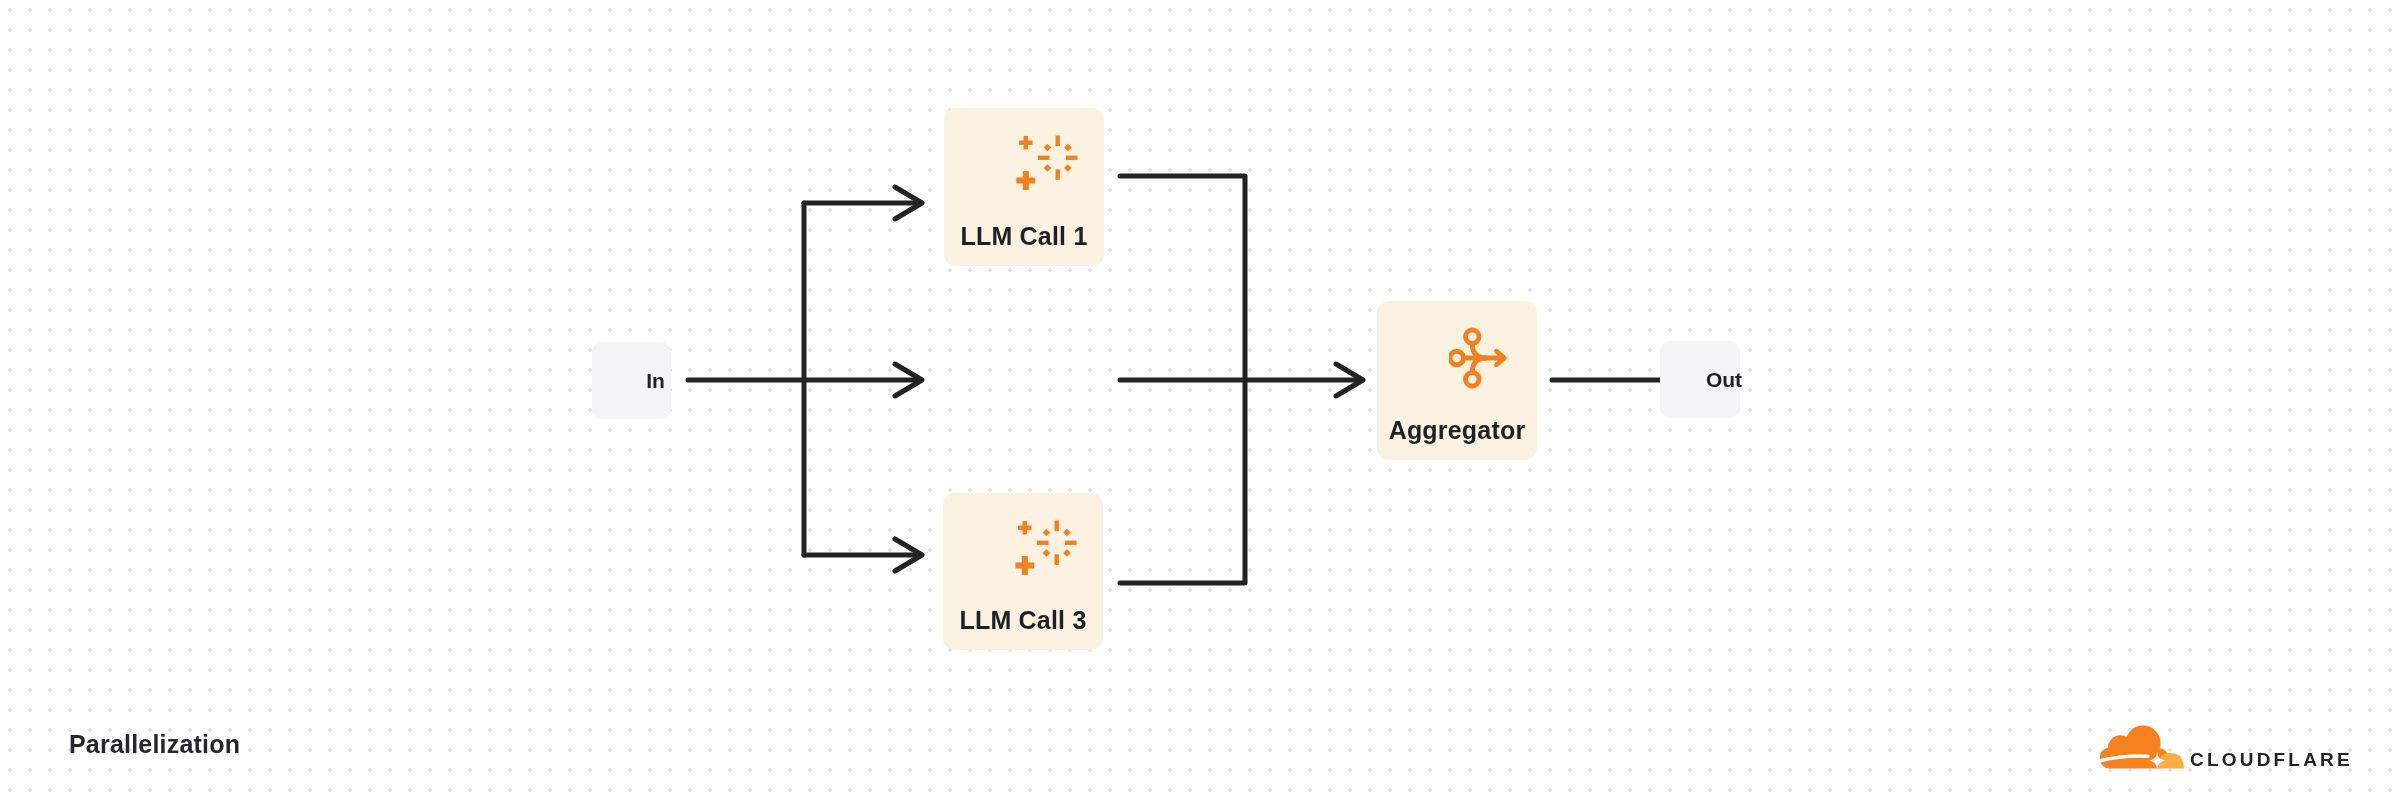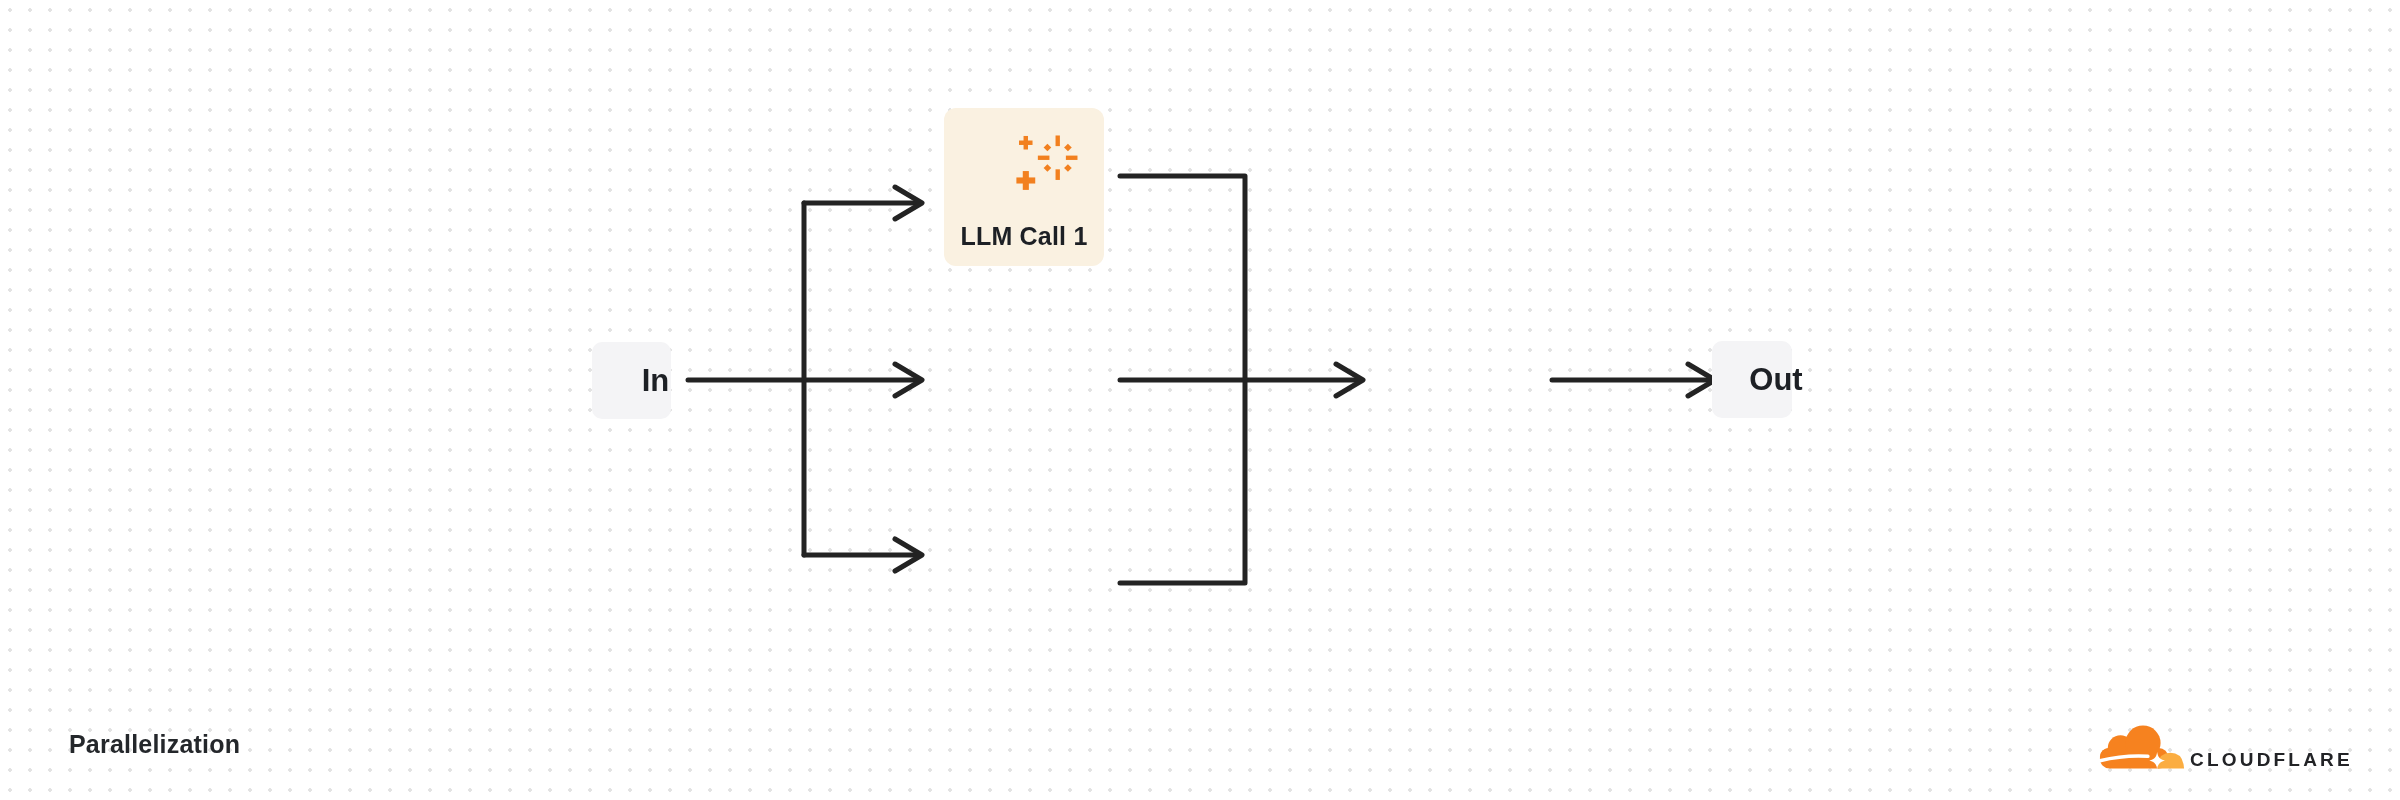--- a/index.html
+++ b/index.html
@@ -31,21 +31,21 @@
     padding-left:48px;
   }
   .node.cream{background:var(--node-cream-bg);}
   .node.gray{background:var(--node-gray-bg);border-radius:10px;justify-content:center;}
   .node .icon{margin-top:27px;line-height:0;}
   .node-label{
     position:absolute;bottom:15px;left:0;width:100%;text-align:center;
     font-size:25px;font-weight:bold;color:var(--label-text);letter-spacing:0.2px;
   }
   .io-label{
-    font-size:31px;font-weight:bold;color:var(--label-text);text-align:center;
+    font-size:21px;font-weight:bold;color:var(--label-text);text-align:center;
   }
   .diagram-title{
     position:absolute;left:36px;top:730px;
     font-size:25px;font-weight:bold;color:var(--title-text);letter-spacing:0.2px;margin-left:33px;
   }
   .brand{position:absolute;left:2097px;top:722px;width:280px;height:54px;text-align:right;}
   .brand .cloud{position:absolute;left:0;top:0;line-height:0;}
   .brand .wordmark{
     position:absolute;left:93px;top:27px;
     font-size:19px;font-weight:bold;letter-spacing:3.2px;color:var(--wordmark-text);
@@ -118,23 +118,39 @@
   <div class="node cream" style="left:944px;top:108px;width:160px;height:158px">
     <span class="icon">
       <svg width="64" height="58" viewBox="0 0 66 60">
           <use href="#sparkle"></use>
         </svg>
     </span>
     <span class="node-label">LLM Call 1</span>
   </div>
 
 
+  <div class="node cream" style="left:943px;top:493px;width:160px;height:157px">
+    <span class="icon">
+      <svg width="64" height="58" viewBox="0 0 66 60">
+          <use href="#sparkle"></use>
+        </svg>
+    </span>
+    <span class="node-label">LLM Call 3</span>
+  </div>
 
+  <div class="node cream" style="left:1377px;top:301px;width:160px;height:159px">
+    <span class="icon" style="margin-top:26px">
+      <svg width="64" height="62" viewBox="0 0 66 62">
+          <use href="#merge"></use>
+        </svg>
+    </span>
+    <span class="node-label">Aggregator</span>
+  </div>
 
-  <div class="node gray" style="left:1712px;top:341px;width:80px;height:77px">
+  <div class="node gray" style="left:1660px;top:341px;width:80px;height:77px">
     <span class="io-label">Out</span>
   </div>
 
   <div class="diagram-title">Parallelization</div>
 
   <div class="brand">
     <span class="cloud">
       <svg width="90" height="50" viewBox="-2 0 92 50">
 
         <circle cx="22" cy="26" r="13" fill="var(--logo-orange)"></circle>

